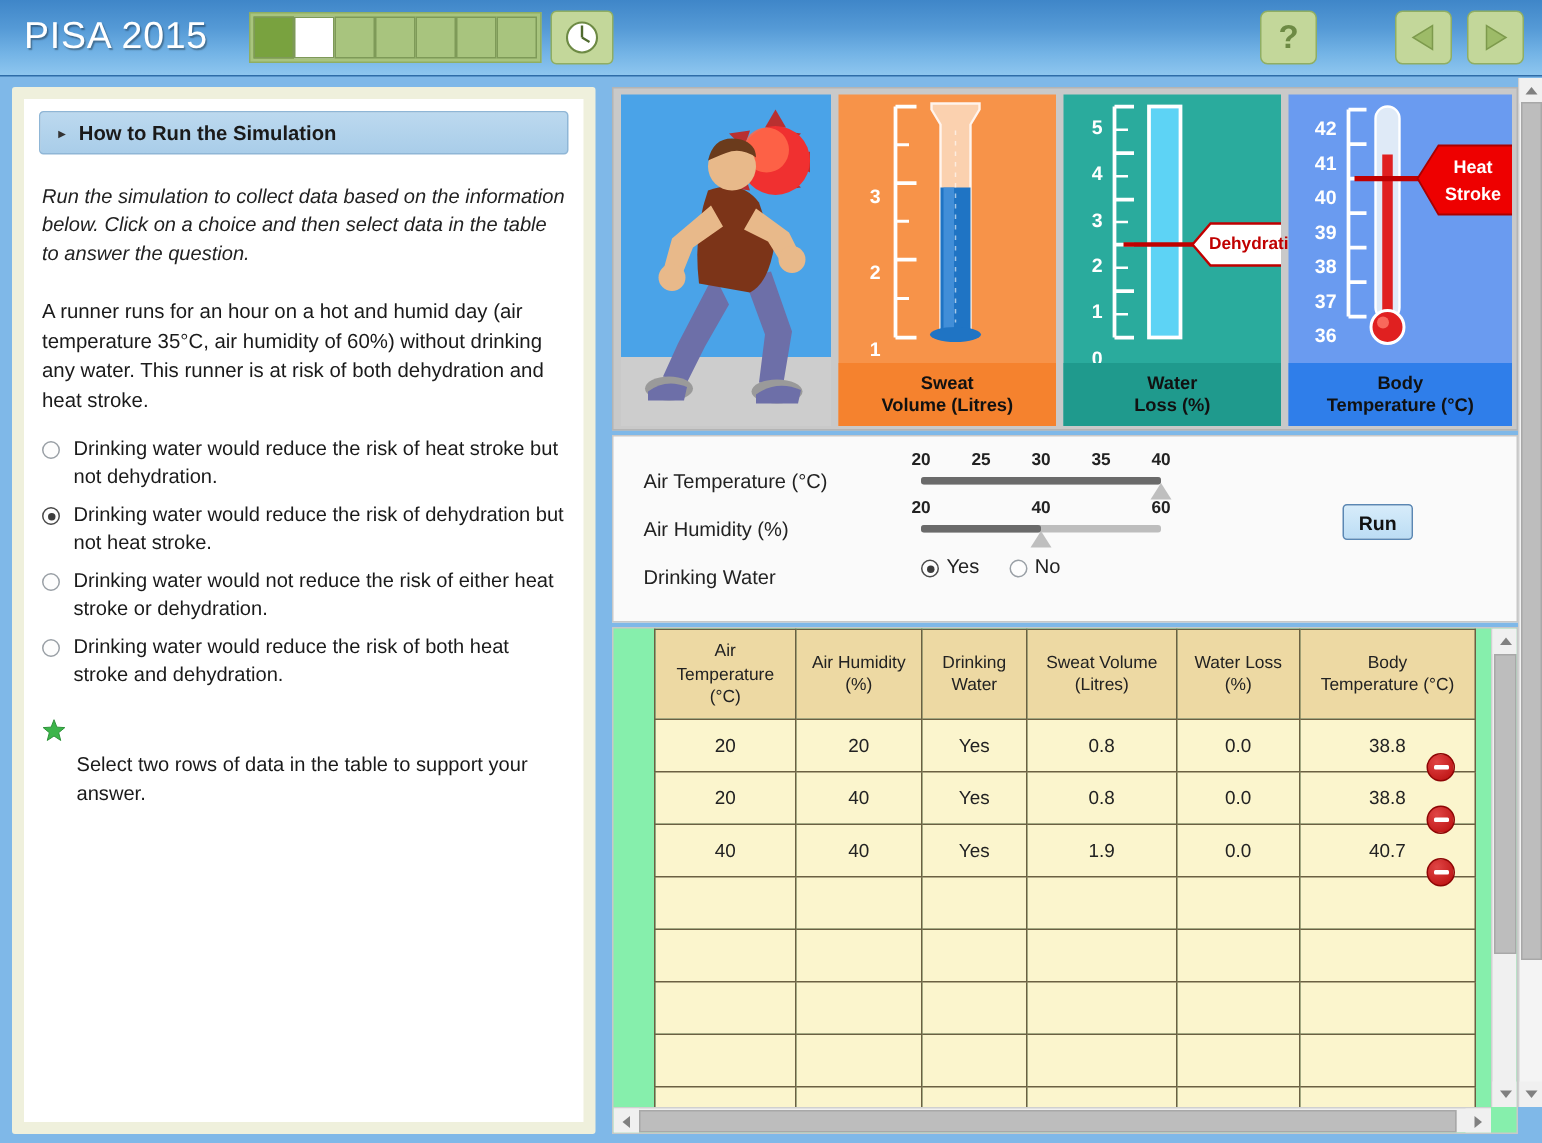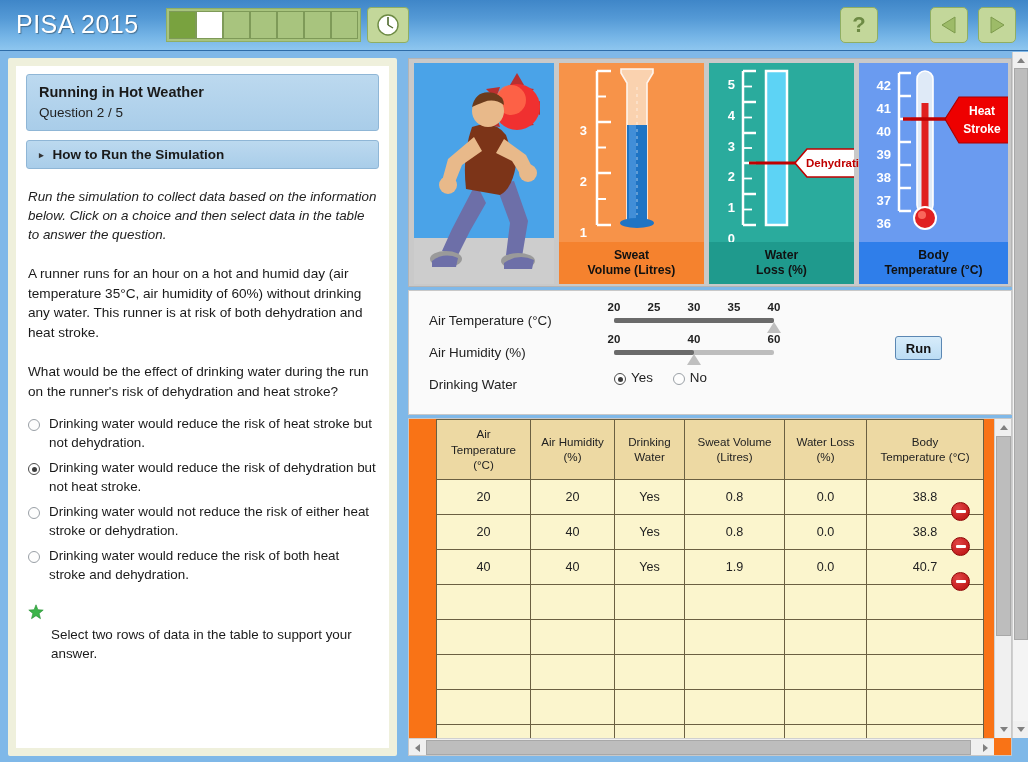--- a/index.html
+++ b/index.html
@@ -147,21 +147,21 @@
     position:absolute; left:486px; top:45px; width:47px; height:24px;
     background:linear-gradient(180deg,#d7ecfa 0%,#bcddf4 100%);
     border:1px solid #5b87b3; border-radius:3px;
     display:flex; align-items:center; justify-content:center;
     font-size:13px; font-weight:bold; color:#111;
   }
 
   
   #table-panel {
     position:absolute; left:408px; top:418px; width:604px; height:338px;
-    background:#f97316; border:1px solid #c8c8c8; overflow:hidden;
+    background:#86efac; border:1px solid #c8c8c8; overflow:hidden;
   }
   #tbl-scroll { position:absolute; left:0; top:0; right:17px; bottom:17px; overflow:hidden; }
   table { border-collapse:collapse; margin-left:27px; width:547px; table-layout:fixed; }
   th {
     background:#edd9a3; border:1px solid #6b6042;
     font-size:11.6px; font-weight:normal; color:#222;
     padding:6px 2px; line-height:1.35; text-align:center; vertical-align:middle;
   }
   td {
     background:#fbf5cd; border:1px solid #6b6042;
@@ -235,34 +235,29 @@
   <div class="navbtn" id="nav-next">
     <svg width="22" height="20" viewBox="0 0 22 20">
       <polygon points="5,2 5,18 18,10" fill="#9dbb68" stroke="#7d9a4c" stroke-width="1"></polygon>
     </svg>
   </div>
 </div>
 
 <div id="left-panel">
   <div id="left-inner">
 
-    <div id="q-head">
-      <div id="q-title">Running in Hot Weather</div>
-      <div id="q-sub">Question 2 / 5</div>
-    </div>
 
     <div id="howto">
       <span id="howto-arrow">▸</span>
       <span>How to Run the Simulation</span>
     </div>
 
     <div id="instr">Run the simulation to collect data based on the information below. Click on a choice and then select data in the table to answer the question.</div>
 
     <div class="para">A runner runs for an hour on a hot and humid day (air temperature 35°C, air humidity of 60%) without drinking any water. This runner is at risk of both dehydration and heat stroke.</div>
-    <div class="para">What would be the effect of drinking water during the run on the runner's risk of dehydration and heat stroke?</div>
 
     <div id="options">
       <div class="opt">
         <span class="radio"></span>
         <span class="opt-label">Drinking water would reduce the risk of heat stroke but not dehydration.</span>
       </div>
       <div class="opt">
         <span class="radio sel"></span>
         <span class="opt-label">Drinking water would reduce the risk of dehydration but not heat stroke.</span>
       </div>

